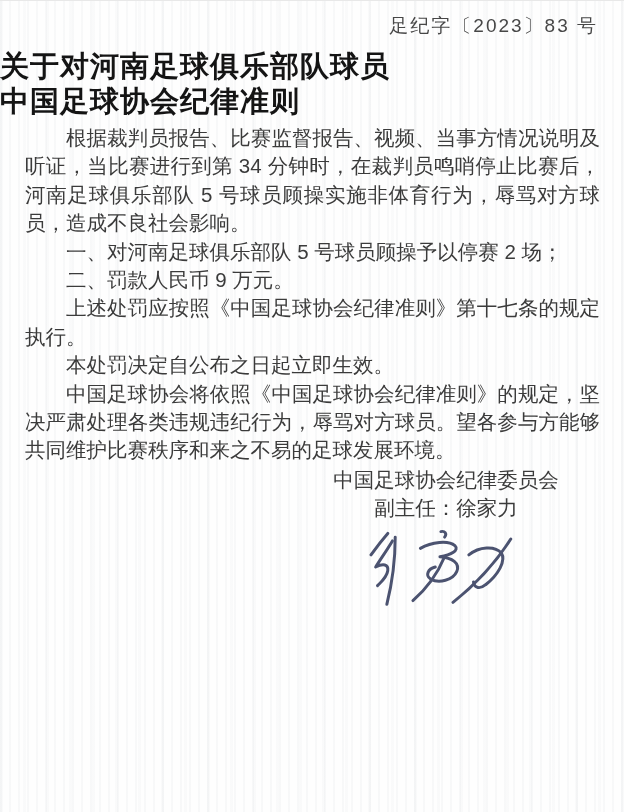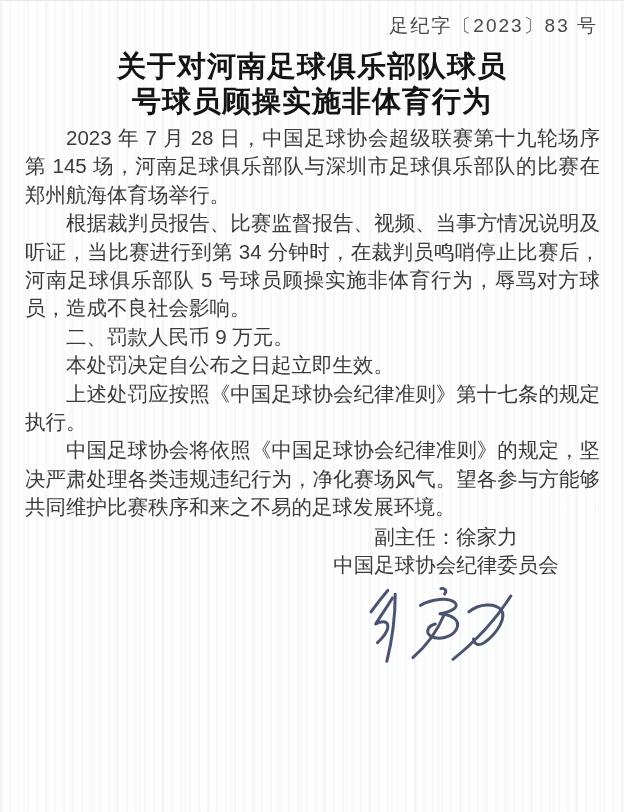--- a/index.html
+++ b/index.html
@@ -22,21 +22,21 @@
   }
   .doc-number {
     padding: 12px 26px 0 0;
     text-align: right;
     font-size: 19px;
     letter-spacing: 2px;
     color: #474747;
   }
   .title {
     margin-top: 10px;
-    text-align: center;
+    text-align: left;
     font-size: 29px;
     line-height: 35px;
     font-weight: bold;
     letter-spacing: 1px;
     color: #141414;
   }
   .content {
     padding: 5px 24px 0 25px;
     font-size: 20.5px;
     line-height: 28.4px;
@@ -67,35 +67,35 @@
 </style>
 </head>
 <body>
 
 <div class="page">
 
   <div class="doc-number">足纪字〔2023〕83 号</div>
 
   <div class="title">
     <div>关于对河南足球俱乐部队球员</div>
-    <div>号球员顾操实施非体育行为</div>
+    <div>中国足球协会纪律准则</div>
   </div>
 
   <div class="content">
-    <p class="indent">2023 年 7 月 28 日，中国足球协会超级联赛第十九轮场序第 145 场，河南足球俱乐部队与深圳市足球俱乐部队的比赛在郑州航海体育场举行。</p>
     <p class="indent">根据裁判员报告、比赛监督报告、视频、当事方情况说明及听证，当比赛进行到第 34 分钟时，在裁判员鸣哨停止比赛后，河南足球俱乐部队 5 号球员顾操实施非体育行为，辱骂对方球员，造成不良社会影响。</p>
+    <p class="indent">一、对河南足球俱乐部队 5 号球员顾操予以停赛 2 场；</p>
     <p class="indent">二、罚款人民币 9 万元。</p>
+    <p class="indent">上述处罚应按照《中国足球协会纪律准则》第十七条的规定执行。</p>
     <p class="indent">本处罚决定自公布之日起立即生效。</p>
-    <p class="indent">上述处罚应按照《中国足球协会纪律准则》第十七条的规定执行。</p>
-    <p class="indent">中国足球协会将依照《中国足球协会纪律准则》的规定，坚决严肃处理各类违规违纪行为，净化赛场风气。望各参与方能够共同维护比赛秩序和来之不易的足球发展环境。</p>
+    <p class="indent">中国足球协会将依照《中国足球协会纪律准则》的规定，坚决严肃处理各类违规违纪行为，辱骂对方球员。望各参与方能够共同维护比赛秩序和来之不易的足球发展环境。</p>
   </div>
 
   <div class="signoff">
+    <div>中国足球协会纪律委员会</div>
     <div>副主任：徐家力</div>
-    <div>中国足球协会纪律委员会</div>
 
     <svg class="signature-svg" width="172" height="82" viewBox="0 0 175 88" fill="none" stroke="#3d4565" stroke-width="3.2" stroke-linecap="round" stroke-linejoin="round" opacity="0.92">
 
       <path d="M25,8 C18,16 12,24 7,31"></path>
       <path d="M30,16 C24,26 17,36 12,44 C20,40 26,41 25,48 C24,55 18,60 14,64"></path>
       <path d="M33,12 C33,32 31,56 24,84"></path>
 
       <path d="M82,6 C86,5 89,8 86,12"></path>
       <path d="M60,24 C72,17 90,15 97,21 C102,26 93,31 81,33 C94,34 103,40 99,49 C95,58 80,62 71,57 C65,53 68,46 76,44"></path>
       <path d="M86,33 C78,52 66,68 52,80"></path>

